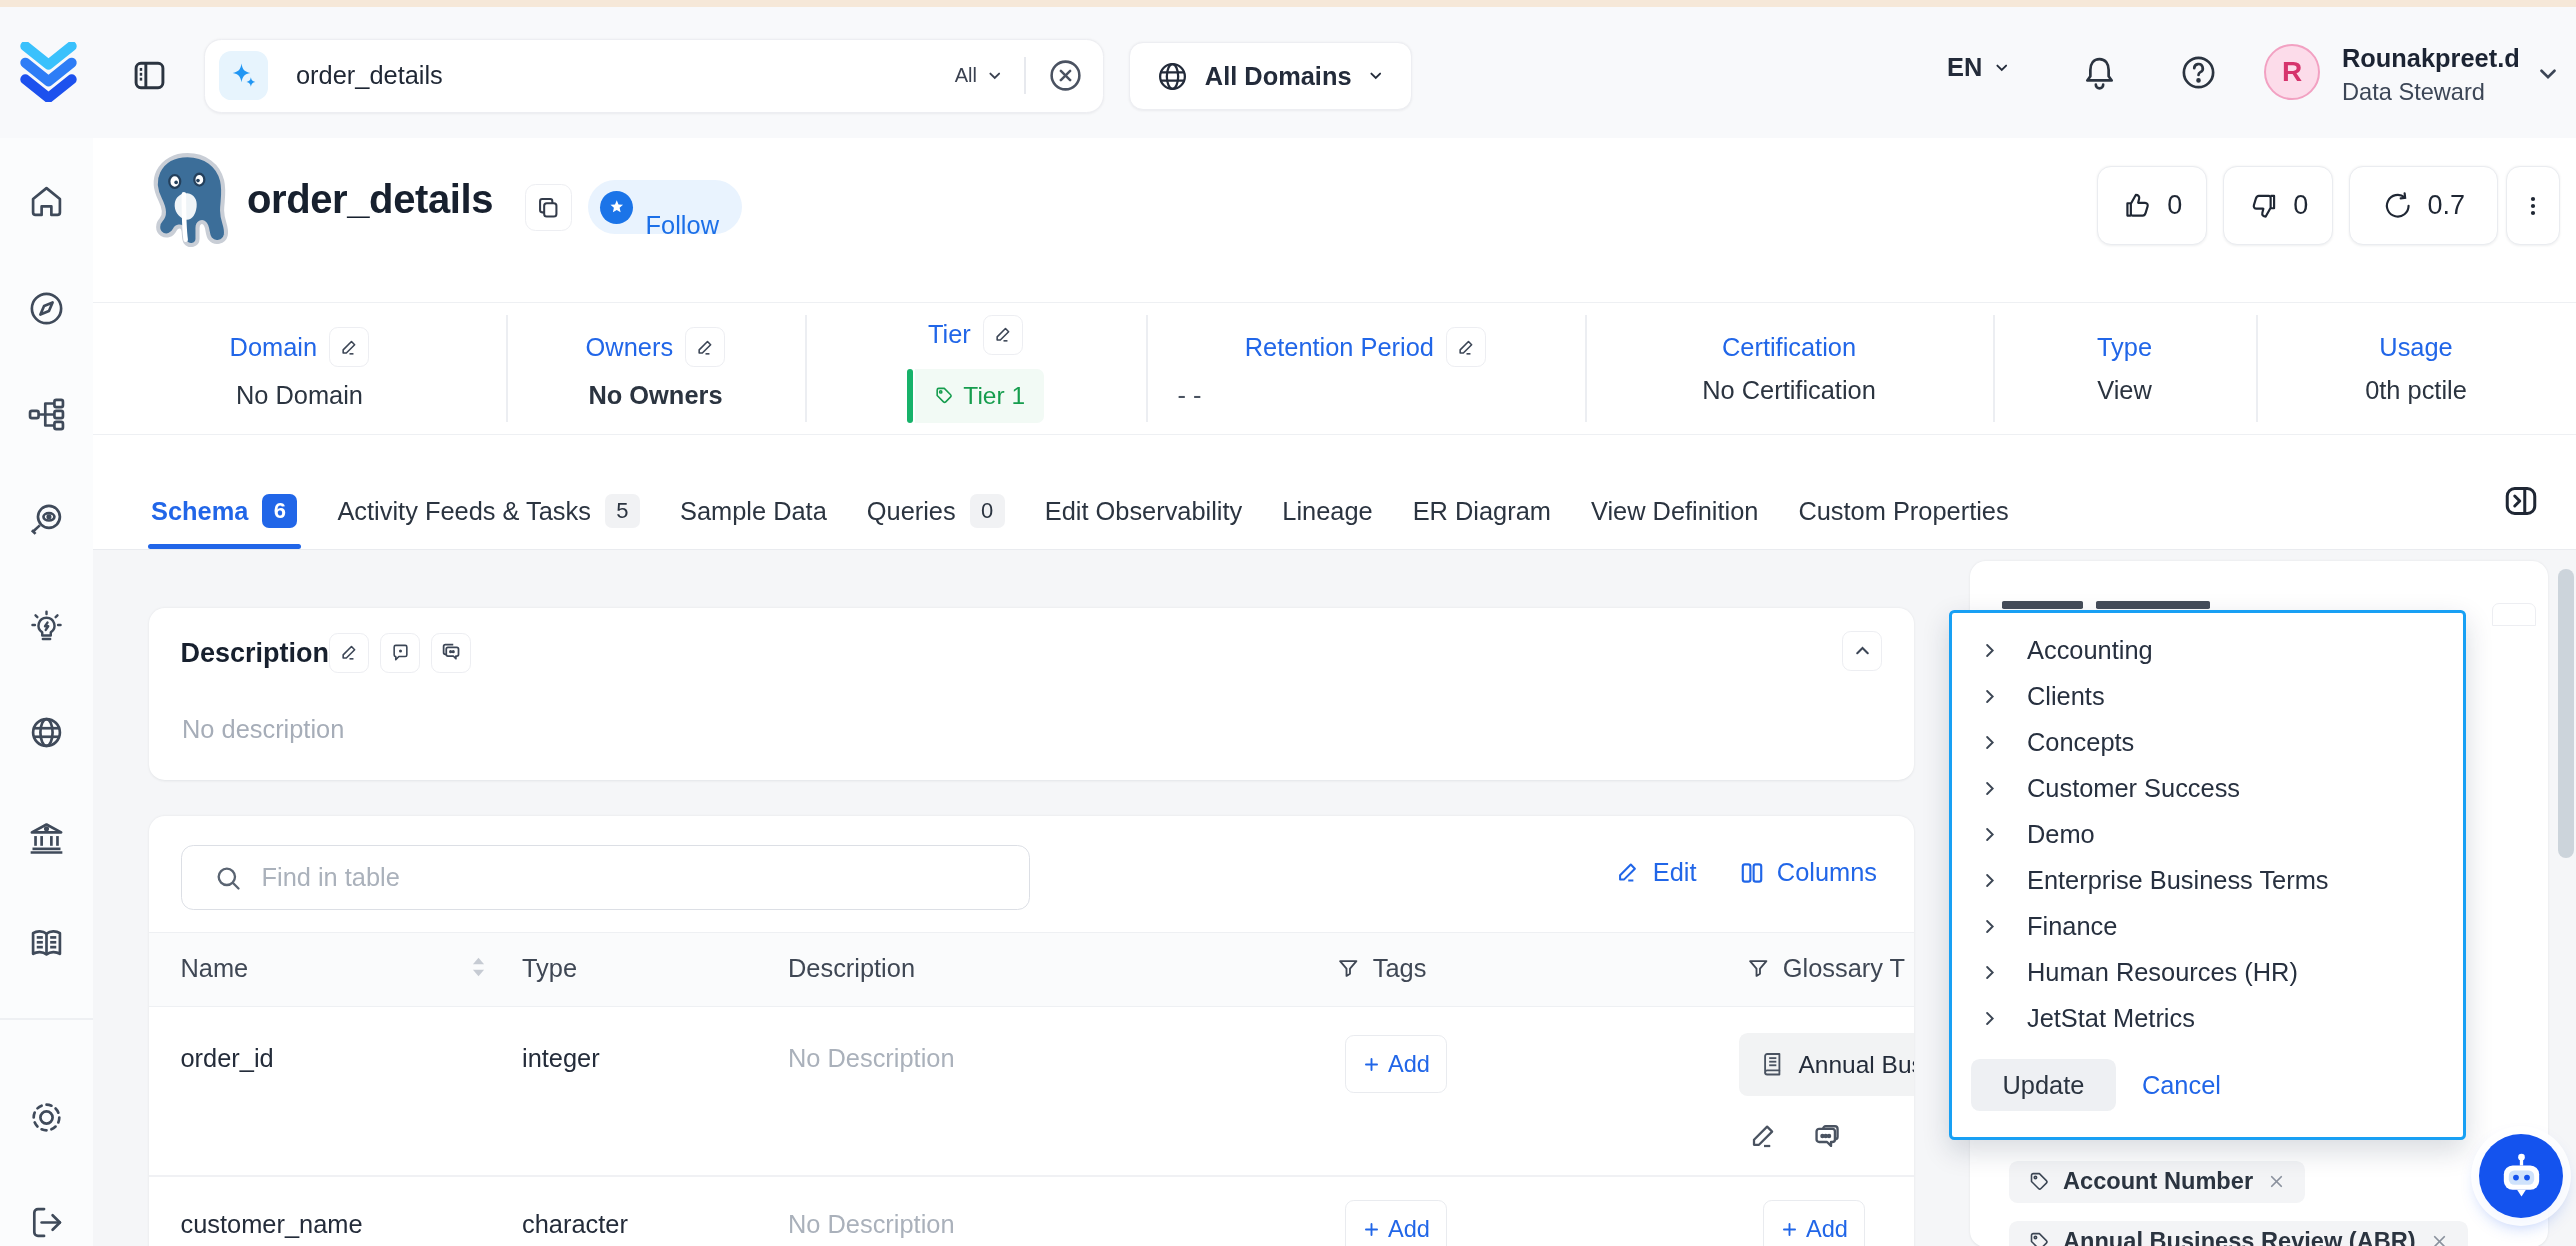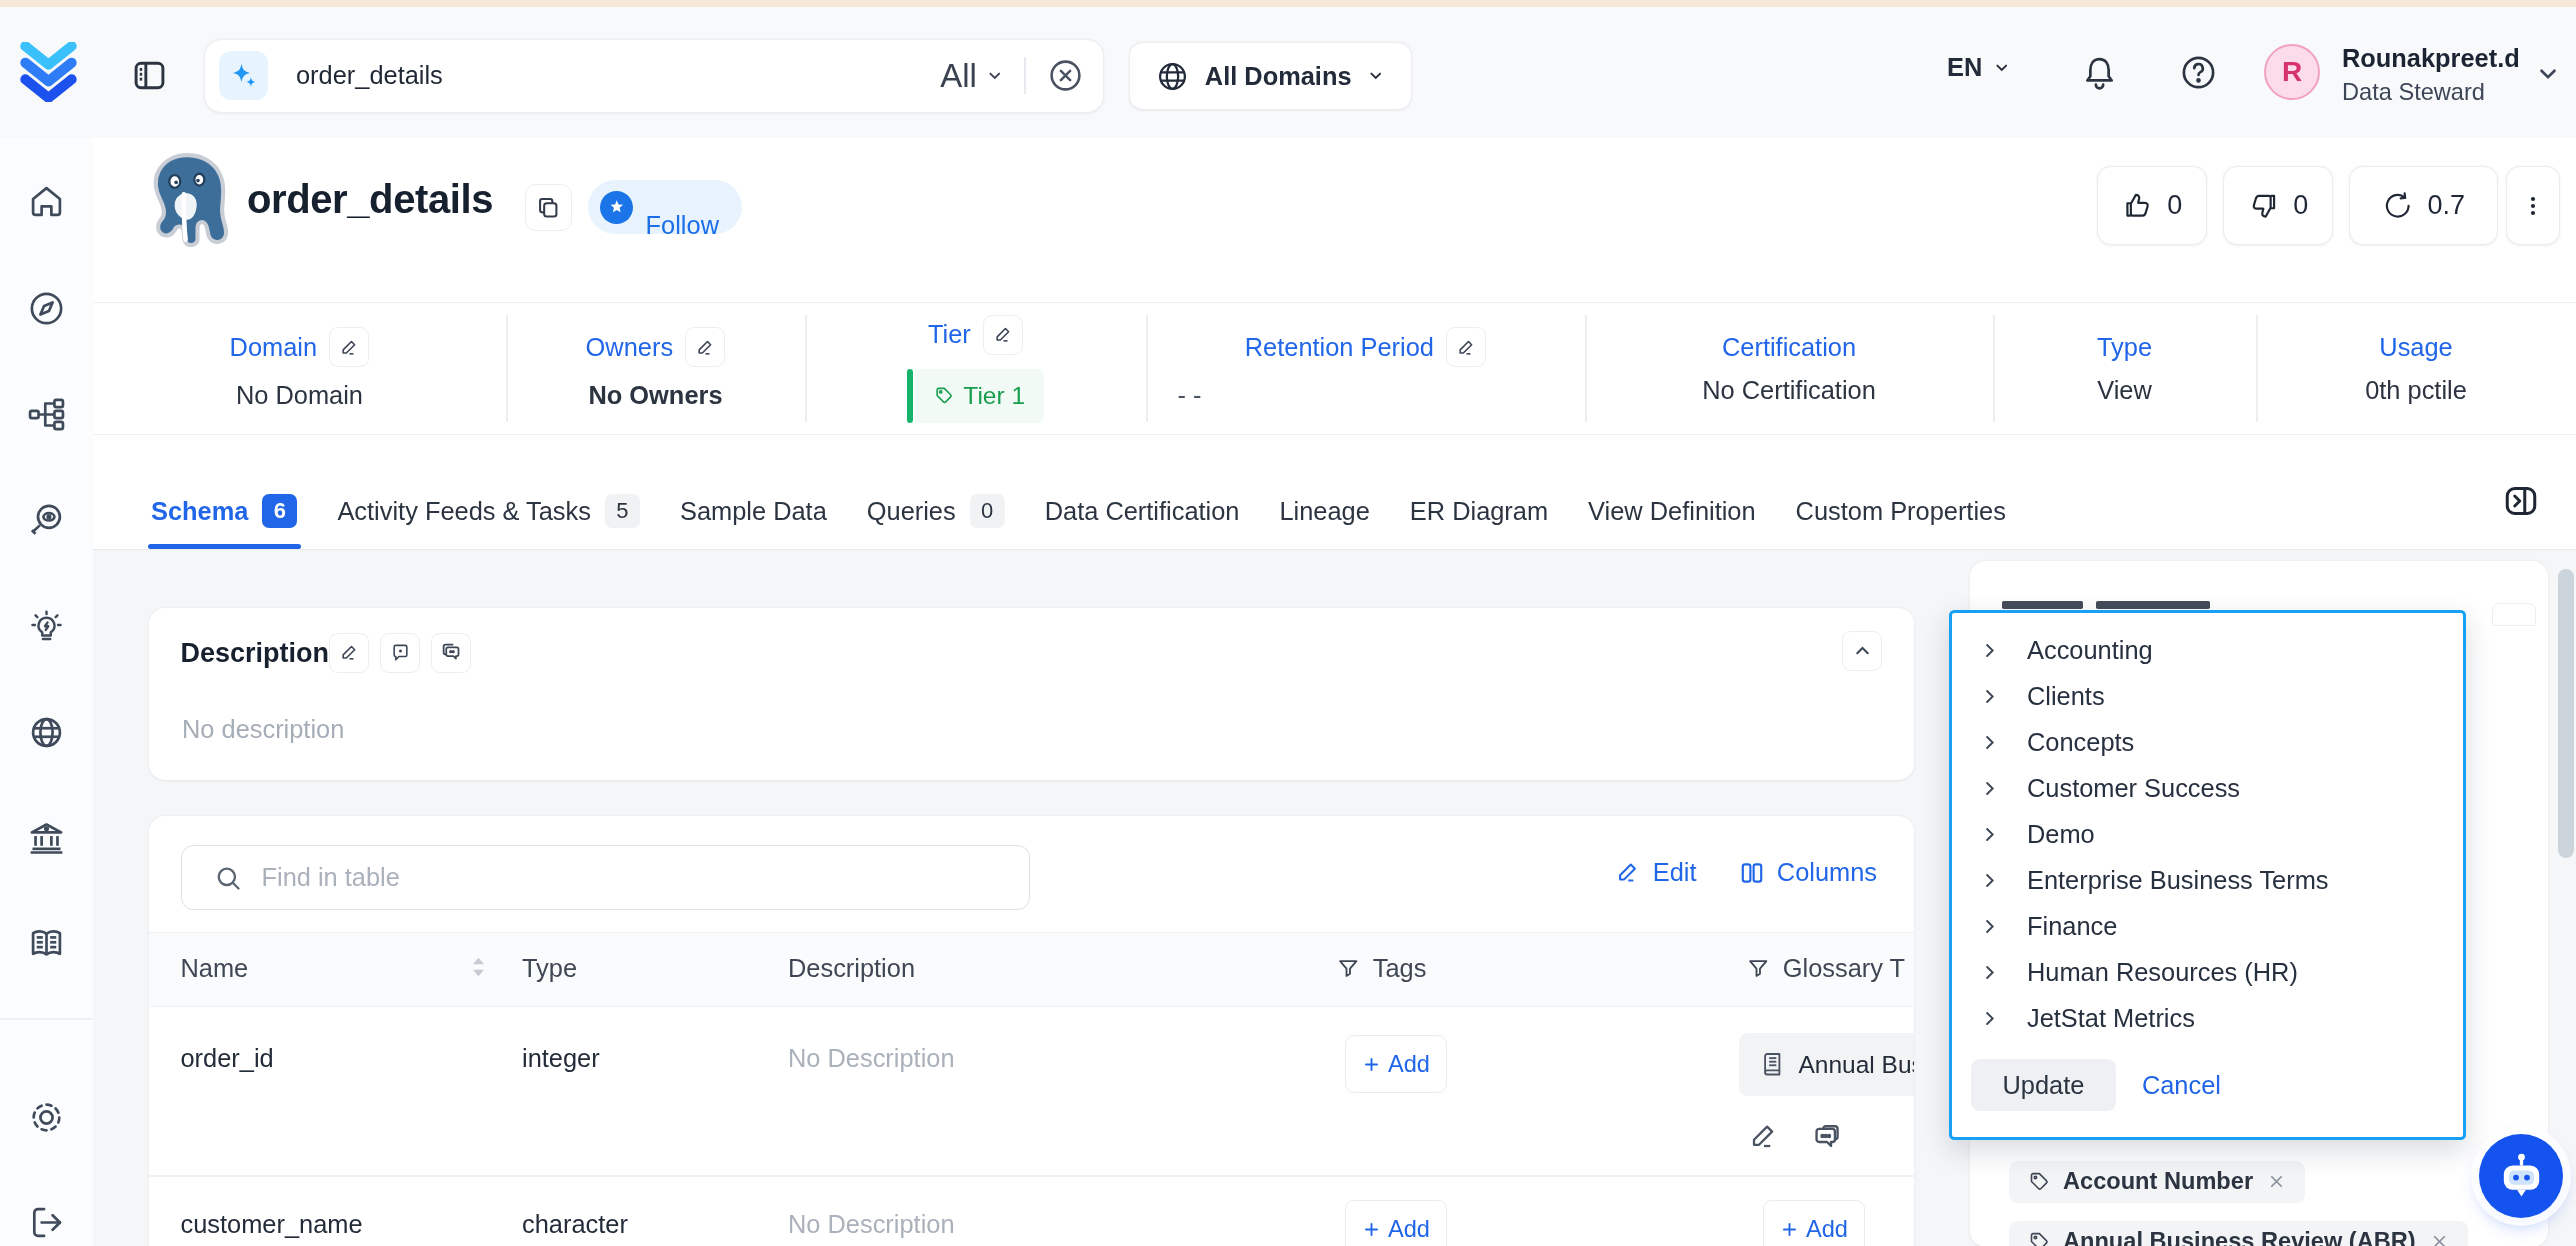--- a/index.html
+++ b/index.html
@@ -20,21 +20,21 @@
   .searchbar {
     position:absolute; left:204px; top:31.5px; width:900px; height:74px;
     background:#fff; border:1.8px solid #edeef2; border-radius:17.5px;
     box-shadow:0 0.9px 2.6px rgba(16,24,40,.06);
     display:flex; align-items:center;
   }
   .ai-chip { width:49px; height:49px; margin-left:14px; border-radius:12.3px; background:#e7f4fd;
     display:flex; align-items:center; justify-content:center; color:#2196f3; }
   .search-query { margin-left:28px; font-size:25.4px; color:#1f2734; }
   .search-right { position:absolute; right:19px; display:flex; align-items:center; gap:21px; }
-  .scope { display:flex; align-items:center; gap:8.8px; font-size:33px; color:#3a4150; cursor:pointer; }
+  .scope { display:flex; align-items:center; gap:8.8px; font-size:20px; color:#3a4150; cursor:pointer; }
   .vdiv { width:1.8px; height:37px; background:#e7e9ee; }
 
   .domains-btn {
     position:absolute; left:1129px; top:35px; height:68px; padding:0 26px;
     background:#fff; border:1.8px solid #edeef2; border-radius:14px;
     box-shadow:0 0.9px 2.6px rgba(16,24,40,.06);
     display:flex; align-items:center; gap:15.8px; font-size:25.4px; font-weight:bold; color:#232b3a; cursor:pointer;
   }
   .lang { position:absolute; left:1947px; top:46px; display:flex; align-items:center; gap:10.5px;
     font-size:25.4px; font-weight:bold; color:#232b3a; cursor:pointer; }
@@ -479,21 +479,21 @@
         <span class="badge-gray">5</span>
       </div>
       <div class="tab">
           <span>Sample Data</span>
         </div>
       <div class="tab">
         <span>Queries</span>
         <span class="badge-gray">0</span>
       </div>
       <div class="tab">
-          <span>Data Certification</span>
+          <span>Edit Observability</span>
         </div>
       <div class="tab">
           <span>Lineage</span>
         </div>
       <div class="tab">
           <span>ER Diagram</span>
         </div>
       <div class="tab">
           <span>View Definition</span>
         </div>

